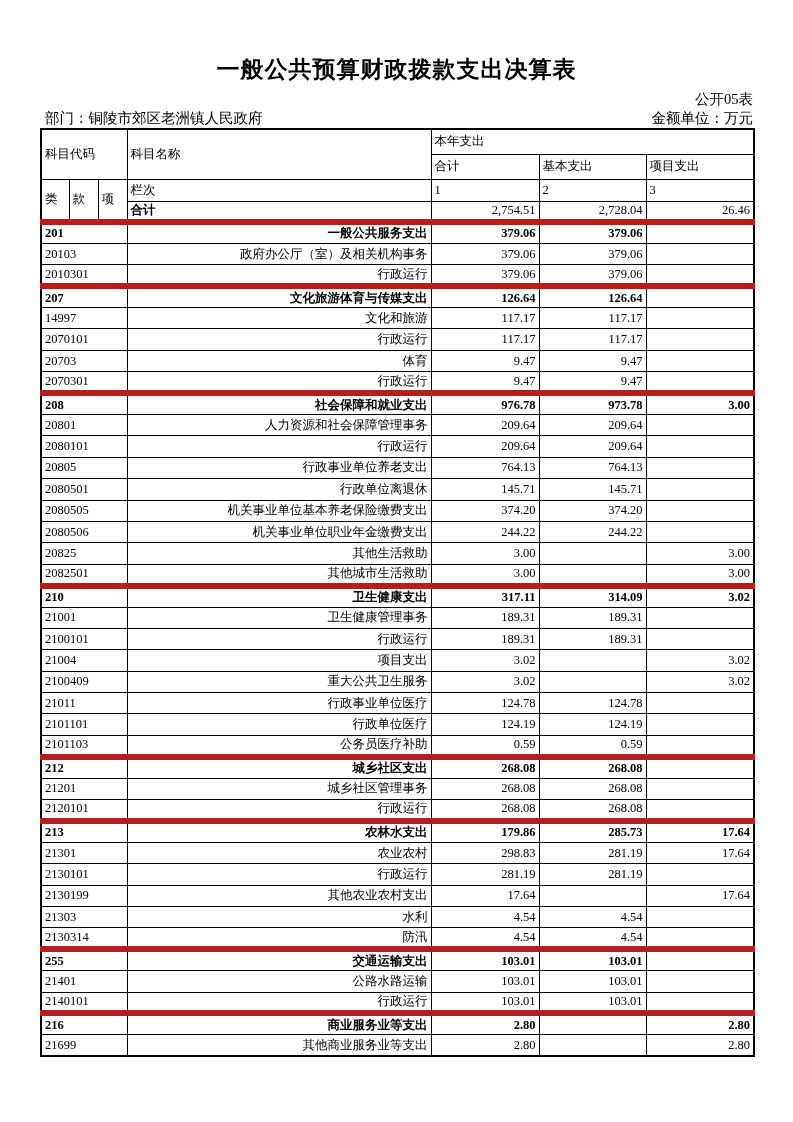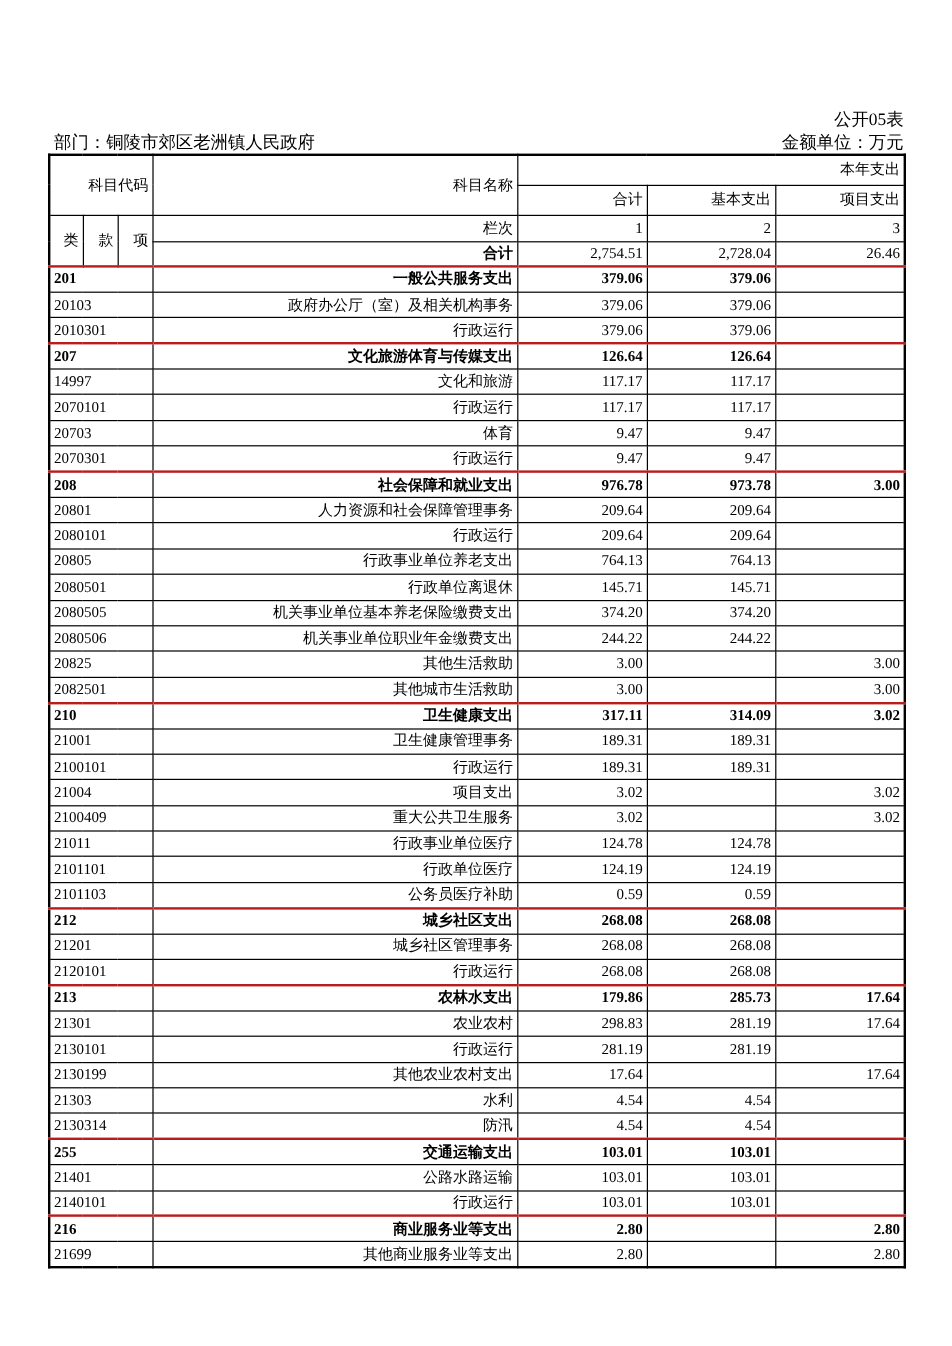--- a/index.html
+++ b/index.html
@@ -38,33 +38,34 @@
     padding:0 3px;
     overflow:hidden;white-space:nowrap;
     font-size:12.5px;
     box-sizing:border-box;
   }
   tr.h1{height:25px;}
   tr.h2{height:25px;}
   tr.h3{height:22px;}
   tr.h4{height:21px;}
   tr.data{height:21.4px;}
-  td.hc{text-align:right;font-size:14px;}
-  td.center{text-align:right;}
+  td.hc{text-align:left;font-size:14px;}
+  td.center{text-align:left;}
   td.code{text-align:left;}
   td.name{text-align:right;}
   td.num{text-align:right;}
   td.bold{font-weight:bold;}
-  tr.cat td{font-weight:bold;border-top:2px solid #b91c1c;}
+  tr.cat td{font-weight:bold;border-top:6px solid #b91c1c;}
 </style>
 </head>
 <body>
 
 <div class="page">
 
+  <div class="doc-title">一般公共预算财政拨款支出决算表</div>
 
   <div class="table-no">公开05表</div>
 
   <div class="meta-row">
     <span>部门：铜陵市郊区老洲镇人民政府</span>
     <span>金额单位：万元</span>
   </div>
 
   <table class="budget">
     <colgroup>

